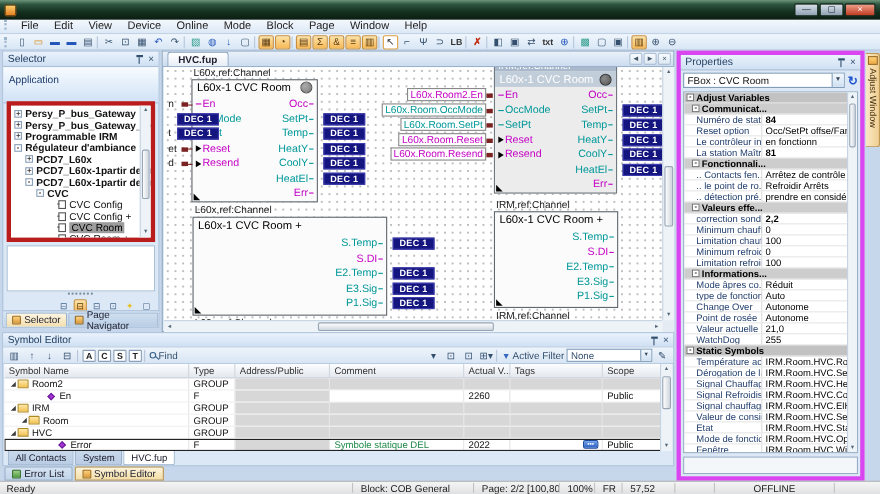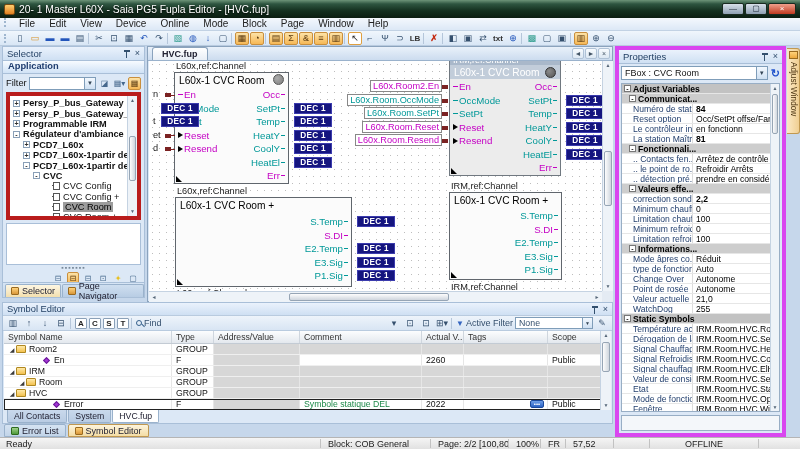--- a/index.html
+++ b/index.html
@@ -29,21 +29,21 @@
 .tbtn.sep{min-width:3px;width:3px;height:11px;border:none;border-left:1px solid #b5c6da;border-radius:0;background:none}
 
 .panel-hdr{height:14px;background:linear-gradient(#eaf2fc,#cfe0f3);border-bottom:1px solid #a9bfd8;display:flex;align-items:center;padding:0 4px;font-size:9.5px;color:#1c3a5e}
 .hdr-tools{margin-left:auto;display:flex;gap:5px;align-items:center;color:#33506e;font-size:9px}
 .pinico{width:7px;height:9px;position:relative;display:inline-block}
 .pinico::before{content:"";position:absolute;left:3px;top:3px;width:1.5px;height:6px;background:#33506e}
 .pinico::after{content:"";position:absolute;left:1px;top:1px;width:6px;height:2px;background:#33506e}
 .closeico{font-size:9px;line-height:9px;color:#33506e}
 
 .selector{position:absolute;left:2px;top:46px;width:143px;height:252px;background:#dce8f6;border:1px solid #a9bfd8}
-.appbar{height:13px;background:linear-gradient(#f7fbff,#d0e2f6);border-bottom:1px solid #a9bfd8;font-weight:bold;color:#1e3c6e;font-size:9.3px;display:flex;align-items:flex-start;padding:0 5px}
+.appbar{height:13px;background:linear-gradient(#f7fbff,#d0e2f6);border-bottom:1px solid #a9bfd8;font-weight:normal;color:#1e3c6e;font-size:9.3px;display:flex;align-items:flex-end;padding:16px 5px}
 .filter-row{height:18px;display:flex;align-items:center;padding:2px 3px;gap:2px}
 .filter-label{font-size:9.3px;flex:none}
 .combo{background:#fff;border:1px solid #7f9db9;height:13px;flex:1;position:relative;font-size:9px;padding:0 12px 0 2px;line-height:11px;white-space:nowrap;overflow:hidden}
 .combo .dd{position:absolute;right:0;top:0;width:11px;height:100%;background:linear-gradient(#f2f8fe,#cfe0f2);border-left:1px solid #7f9db9;font-size:6px;text-align:center;line-height:11px;color:#345}
 .fsmall{width:13px;height:13px;display:flex;align-items:center;justify-content:center;font-size:8px;color:#46688c;flex:none}
 .fsmall.hl{background:linear-gradient(#fde3a7,#f6b856);border:1px solid #c98f3d;border-radius:2px;color:#5a3a10}
 .tree{position:absolute;left:3px;right:3px;top:45px;height:128px;background:#fff;border:4px solid #b91c1c;overflow:hidden;padding-top:2px}
 .titem{height:10.4px;display:flex;align-items:center;font-size:9.2px;white-space:nowrap}
 .texp{width:7px;height:7px;border:1px solid #8aa0b8;background:#fff;font-size:7px;line-height:5px;text-align:center;color:#333;margin-right:3px;flex:none}
 .texp:empty{visibility:hidden}
@@ -181,21 +181,20 @@
 .st-gap{width:35px}
 .st-off{width:108px;text-align:center;padding-left:0}
 </style>
 </head>
 <body>
 
 <div id="app">
 
   <div class="titlebar">
     <span class="app-icon"></span>
-    <span class="title-text">20- 1 Master L60X - Saia PG5 Fupla Editor - [HVC.fup]</span>
     <span class="winbtns">
       <span class="winbtn">—</span>
       <span class="winbtn">▢</span>
       <span class="winbtn close">×</span>
     </span>
   </div>
 
   <div class="menubar">
     <span class="grip"></span>
 
@@ -1057,21 +1056,21 @@
       </span>
       <span class="tbtn">✎</span>
     </div>
     <div class="symtable">
       <div class="shead">
 
           <span class="shc cname">Symbol Name</span>
 
           <span class="shc ctype">Type</span>
 
-          <span class="shc caddr">Address/Value</span>
+          <span class="shc caddr">Address/Public</span>
 
           <span class="shc ccmt">Comment</span>
 
           <span class="shc cact">Actual V...</span>
 
           <span class="shc ctags">Tags</span>
 
           <span class="shc cscope">Scope</span>
         </div>
       <div>

